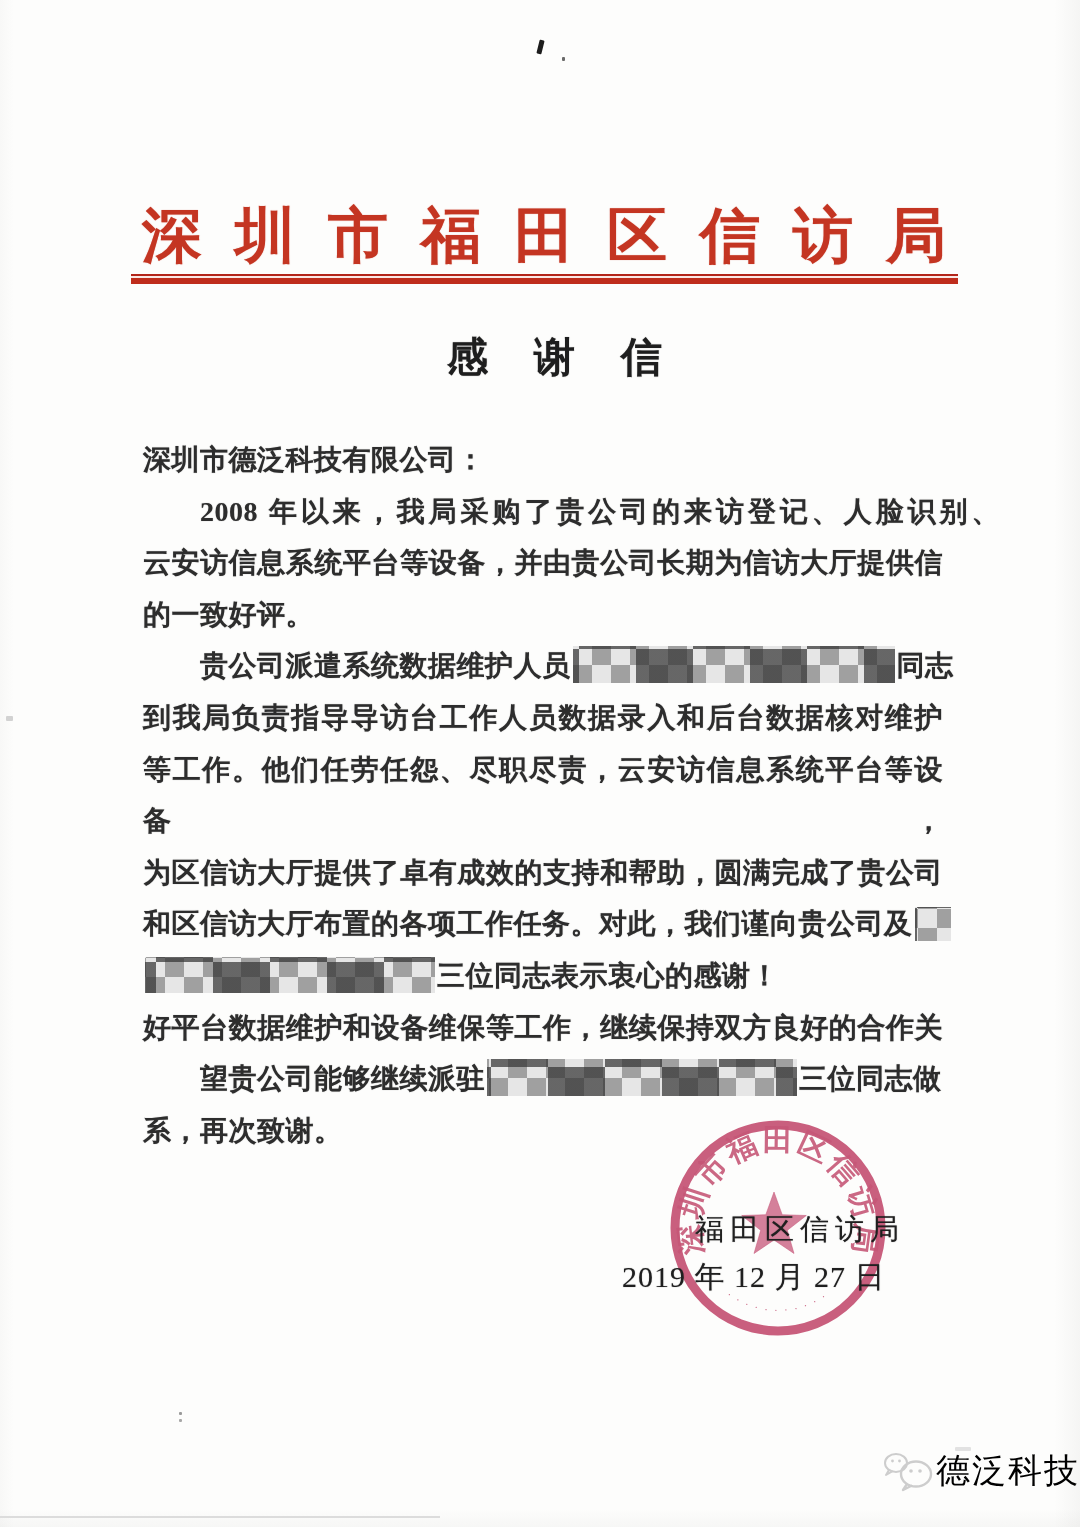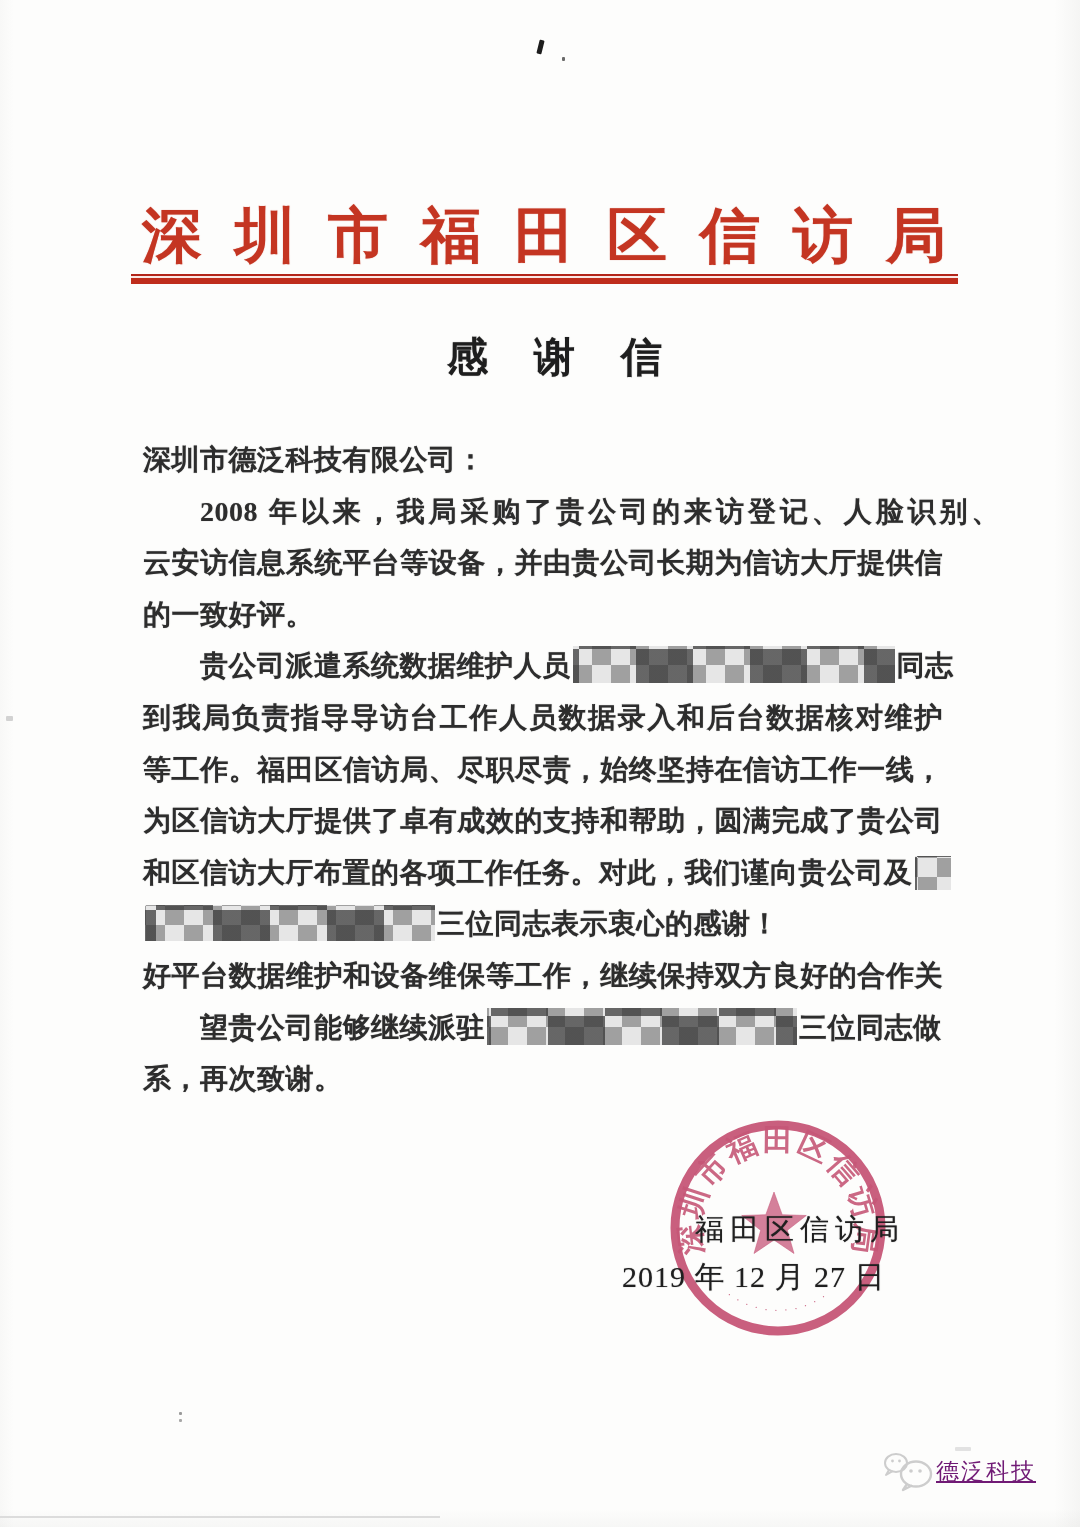--- a/index.html
+++ b/index.html
@@ -71,23 +71,22 @@
   .sig-date{
     position:absolute;left:622px;top:1257px;
     font-size:30px;color:#1f1f1f;letter-spacing:1px;white-space:nowrap;
     text-shadow:0 0 1px rgba(30,30,30,.5);
   }
   
   .watermark{
     position:absolute;left:880px;top:1448px;display:flex;align-items:center;
   }
   .wm-text{
-    font-size:23px;color:#701a75;letter-spacing:2px;
+    font-size:34px;color:#000000;letter-spacing:2px;
     font-family:"Liberation Sans","DejaVu Sans",sans-serif;
-    text-decoration:underline;
   }
   
   .speck{position:absolute;border-radius:1px;}
   .sp1{left:538px;top:40px;width:5px;height:14px;background:#1d1d1d;transform:rotate(14deg);}
   .sp2{left:562px;top:57px;width:3px;height:4px;background:#6a6a6a;}
   .sp3{left:179px;top:1412px;width:3px;height:3px;background:#9a9a9a;}
   .sp4{left:179px;top:1419px;width:3px;height:3px;background:#a8a8a8;}
   .sp5{left:6px;top:716px;width:7px;height:5px;background:#d2d2d2;}
   .sp6{left:955px;top:1447px;width:16px;height:4px;background:#e2e2e2;}
   .edge-line{position:absolute;left:0;top:1516px;width:440px;height:2px;background:#dcdcdc;}
@@ -109,21 +108,21 @@
 <div class="red-rule"></div>
 <div class="letter-title">感谢信</div>
 
 <div class="body-block">
   <div class="line">深圳市德泛科技有限公司：</div>
   <div class="line just indent">2008 年以来，我局采购了贵公司的来访登记、人脸识别、</div>
   <div class="line just">云安访信息系统平台等设备，并由贵公司长期为信访大厅提供信</div>
   <div class="line">的一致好评。</div>
   <div class="line wide indent"><span>贵公司派遣系统数据维护人员</span><span class="redact r-l06"></span><span>同志</span></div>
   <div class="line just">到我局负责指导导访台工作人员数据录入和后台数据核对维护</div>
-  <div class="line just">等工作。福田区信访局、尽职尽责，始终坚持在信访工作一线，</div>
+  <div class="line just">等工作。他们任劳任怨、尽职尽责，云安访信息系统平台等设备，</div>
   <div class="line just">为区信访大厅提供了卓有成效的支持和帮助，圆满完成了贵公司</div>
   <div class="line wide"><span>和区信访大厅布置的各项工作任务。对此，我们谨向贵公司及</span><span class="redact r-l10"></span></div>
   <div class="line"><span class="redact r-l11"></span><span>三位同志表示衷心的感谢！</span></div>
   <div class="line just">好平台数据维护和设备维保等工作，继续保持双方良好的合作关</div>
   <div class="line wide indent"><span>望贵公司能够继续派驻</span><span class="redact r-l12"></span><span>三位同志做</span></div>
   <div class="line">系，再次致谢。</div>
 </div>
 
 <svg class="seal" viewBox="0 0 224 224" aria-hidden="true">
   <circle cx="112" cy="112" r="103" fill="none" stroke="#c24469" stroke-width="9" stroke-opacity=".92"></circle>

